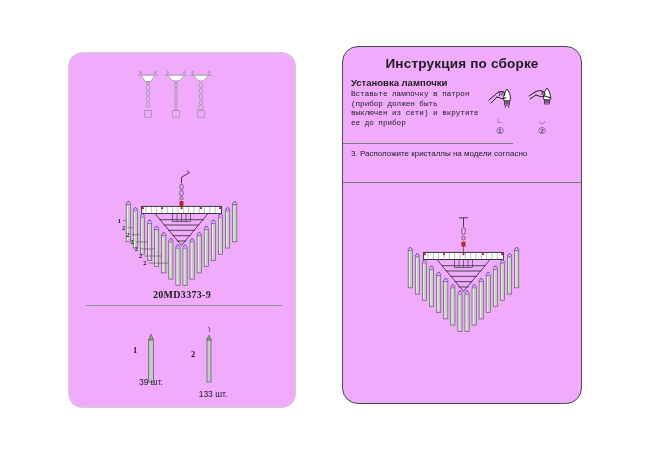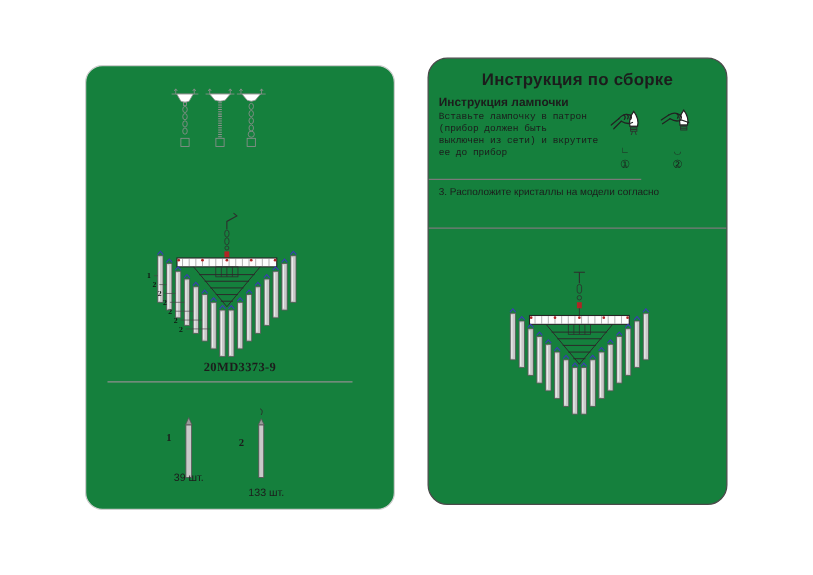--- a/index.html
+++ b/index.html
@@ -1,19 +1,19 @@
 <!DOCTYPE html>
 <html><head>
 <meta charset="utf-8">
 <style>
   html,body{margin:0;padding:0;background:#ffffff;}
   #stage{position:relative;width:650px;height:460px;background:#ffffff;overflow:hidden;
          font-family:"Liberation Sans",sans-serif;color:#1c1c1c;}
-  .card{position:absolute;background:#15803d;box-sizing:border-box;}
-  #left-card{left:68px;top:52px;width:248px;height:356px;border:1px solid #cfcfcf;border-radius:14px;}
+  .card{position:absolute;background:#f0abfc;box-sizing:border-box;}
+  #left-card{left:68px;top:52px;width:228px;height:356px;border:1px solid #cfcfcf;border-radius:14px;}
   #right-card{left:342px;top:46px;width:240px;height:358px;border:1.6px solid #4a4a4a;border-radius:16px;}
   .abs{position:absolute;}
   
   .rc-title{left:0;right:0;top:9px;text-align:center;font-size:13.5px;font-weight:bold;letter-spacing:.2px;}
   .rc-heading{left:8px;top:30px;font-size:9.5px;font-weight:bold;}
   .rc-body{left:8px;top:43px;font-size:7.6px;line-height:9.6px;}
   .rc-body div{white-space:nowrap;font-family:Liberation Mono, monospace;}
   .rc-steps{left:8px;top:102px;font-size:8px;line-height:9.2px;}
   .rc-steps div{white-space:nowrap;}
   .divider{height:0;border-top:1.5px solid #7a7a7a;}
@@ -225,21 +225,21 @@
       <path class="ln2" d="M8,6 q2,-4 -1,-5"></path>
       <polygon points="8,9 5.6,14 10.4,14" fill="#9a9a9a" stroke="#555" stroke-width="0.6"></polygon>
       <rect class="rod" x="6" y="14" width="4" height="42"></rect>
     </svg>
     <div id="part-2-label" class="abs part-label">2</div>
     <div id="part-2-count" class="abs part-count">133 шт.</div>
   </div>
 
   <div id="right-card" class="card">
     <div class="abs rc-title">Инструкция по сборке</div>
-    <div class="abs rc-heading">Инструкция лампочки</div>
+    <div class="abs rc-heading">Установка лампочки</div>
 
     <div class="abs rc-body">
       <div>Вставьте лампочку в патрон</div>
       <div>(прибор должен быть</div>
       <div>выключен из сети) и вкрутите</div>
       <div>ее до прибор</div>
     </div>
 
     <svg id="bulb-icon-1" class="abs bulb-icon" viewBox="0 0 30 28">
       <path class="bulb" d="M20,2 C17,6 16,10 17,14 L23,14 C24,10 23,6 20,2 Z"></path>

